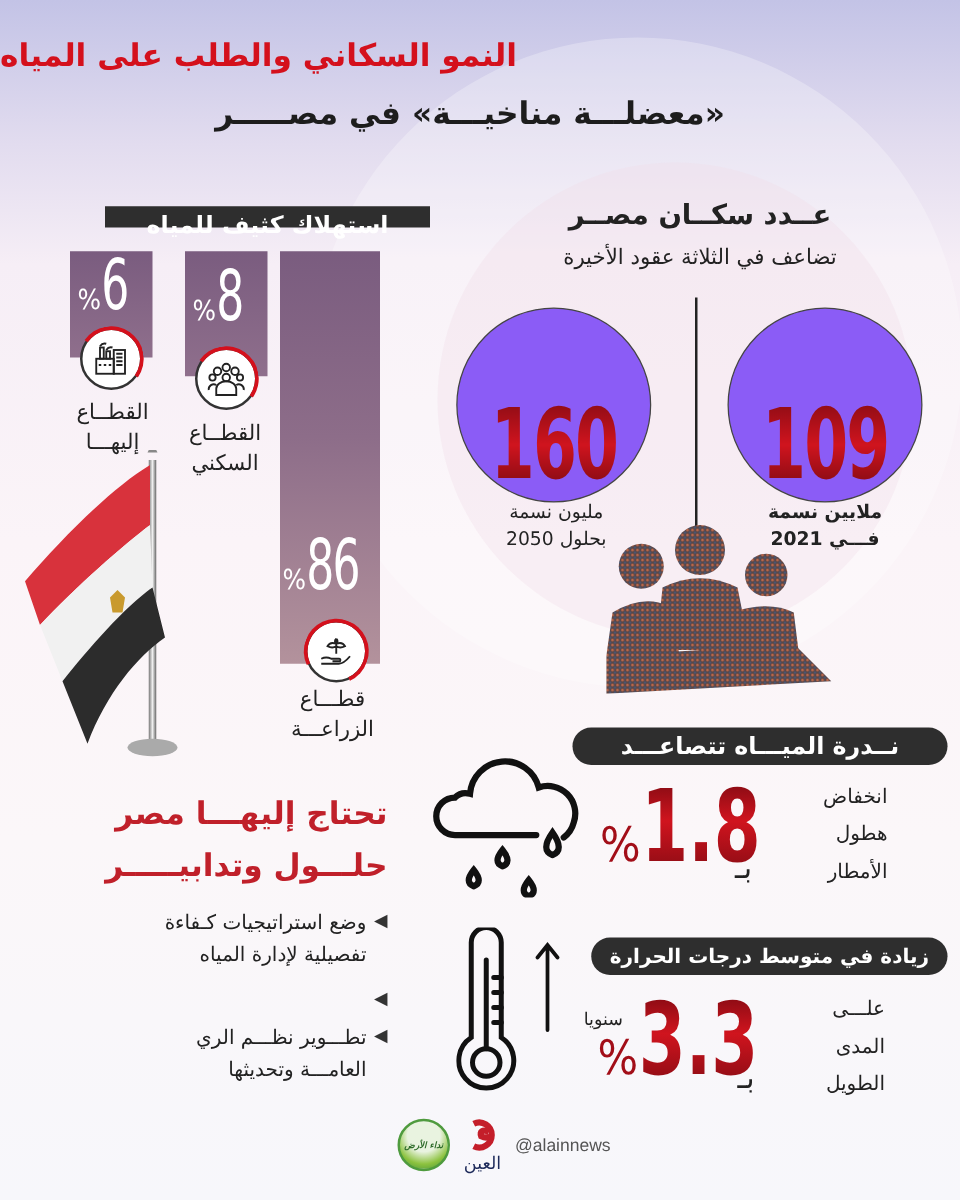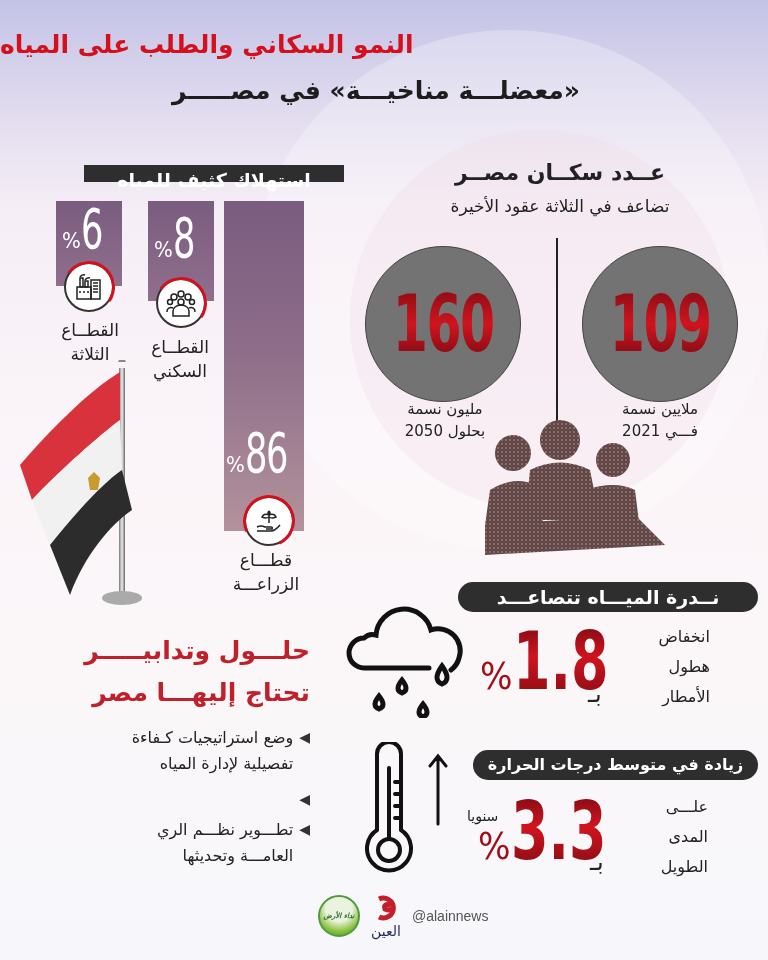--- a/index.html
+++ b/index.html
@@ -55,22 +55,22 @@
   .sector-label { position: absolute; text-align: center; font-size: 17px; line-height: 24px; color: #222; }
 
   
   .flag-wrap { left: 20px; top: 360px; width: 150px; height: 250px; }
 
   
   .pop-head { left: 390px; top: 160px; width: 340px; text-align: center; font-size: 22px; font-weight: bold; color: #222; letter-spacing: 2px; }
   .pop-sub { left: 390px; top: 196px; width: 340px; text-align: center; font-size: 17px; color: #222; }
   .big-circle {
     position: absolute; width: 156px; height: 156px; border-radius: 50%;
-    background: #737373; border: 1.5px solid #444;
-    display: flex; align-items: center; justify-content: center;
+    background: #8b5cf6; border: 1.5px solid #444;
+    display: flex; align-items: flex-end; justify-content: center;
   }
   .big-num {
     font-family: "DejaVu Sans Condensed","DejaVu Sans", sans-serif; font-size: 78px; font-weight: bold;
     color: #b40f1b; transform: scaleX(0.72); direction: ltr; letter-spacing: -2px;
     background: linear-gradient(180deg,#7a0a12 0%,#d0141e 50%,#6b0810 100%);
     -webkit-background-clip: text; background-clip: text; -webkit-text-fill-color: transparent;
   }
   .vline { left: 556px; top: 238px; width: 1.5px; height: 200px; background: #222; }
   .pop-lbl { position: absolute; text-align: center; font-size: 15px; line-height: 22px; color: #222; }
 
@@ -128,21 +128,21 @@
     <rect x="3" y="15" width="14" height="12"></rect>
       <rect x="17" y="8" width="9" height="19"></rect>
     <rect x="6" y="6" width="3" height="9"></rect>
       <rect x="11" y="9" width="3" height="6"></rect>
     <path d="M6 5 q2 -3 5 -2 M11 8 q2 -3 5 -2"></path>
     <path d="M19 11h5M19 14h5M19 17h5M19 20h5M5 20h2M9 20h2M13 20h2"></path>
   </svg>
 </div>
 <div class="sector-label" style="left:50px; top:318px; width:80px;">
   <div>القطــاع</div>
-  <div>الثلاثة</div>
+  <div>إليهـــا</div>
 </div>
 
 <div class="bar bar-res"></div>
 <div class="pct" style="left:154px; top:205px;">
   <span class="sign">%</span><span class="num">8</span>
 </div>
 <div class="icon-circle" style="left:156px; top:278px;">
   <div class="red-arc"></div>
   <svg width="32" height="30" viewBox="0 0 32 30" fill="none" stroke="#222" stroke-width="1.5">
     <circle cx="16" cy="6" r="3"></circle>
@@ -203,21 +203,21 @@
 </div>
 <div class="vline abs"></div>
 <div class="big-circle" style="left:582px; top:246px;">
   <span class="big-num">109</span>
 </div>
 
 <div class="pop-lbl" style="left:380px; top:398px; width:130px;">
   <div>مليون نسمة</div>
   <div>بحلول 2050</div>
 </div>
-<div class="pop-lbl" style="left:595px; top:398px; width:130px;">
+<div class="pop-lbl" style="left:595px; top:398px; width:130px;font-weight:bold;">
   <div>ملايين نسمة</div>
   <div>فـــي 2021</div>
 </div>
 
 <div class="abs crowd">
   <svg width="190" height="140" viewBox="0 0 190 140">
     <defs>
       <pattern id="dots" width="4" height="4" patternUnits="userSpaceOnUse">
         <rect width="4" height="4" fill="#5a4848"></rect>
           <circle cx="1" cy="1" r="1" fill="#c86a4a"></circle>
@@ -272,22 +272,22 @@
 </div>
 <div class="abs" style="left:467px; top:808px; font-size:14px; color:#222;">سنويا</div>
 <div class="ba" style="left:590px; top:848px;">بـ</div>
 <div class="side-lbl" style="left:640px; top:792px; width:68px;">
   <div>علـــى</div>
   <div>المدى</div>
   <div>الطويل</div>
 </div>
 
 <div class="abs sol-title">
+  <div>تحتاج إليهـــا مصر</div>
   <div>حلـــول وتدابيـــــر</div>
-  <div>تحتاج إليهـــا مصر</div>
 </div>
 <ul class="abs sol-list">
   <li>
     <span class="tri">◀</span>
     <span class="txt"><span>وضع استراتيجيات كـفاءة</span><br><span>تفصيلية لإدارة المياه</span></span>
   </li>
   <li>
     <span class="tri">◀</span>
   </li>
   <li>

